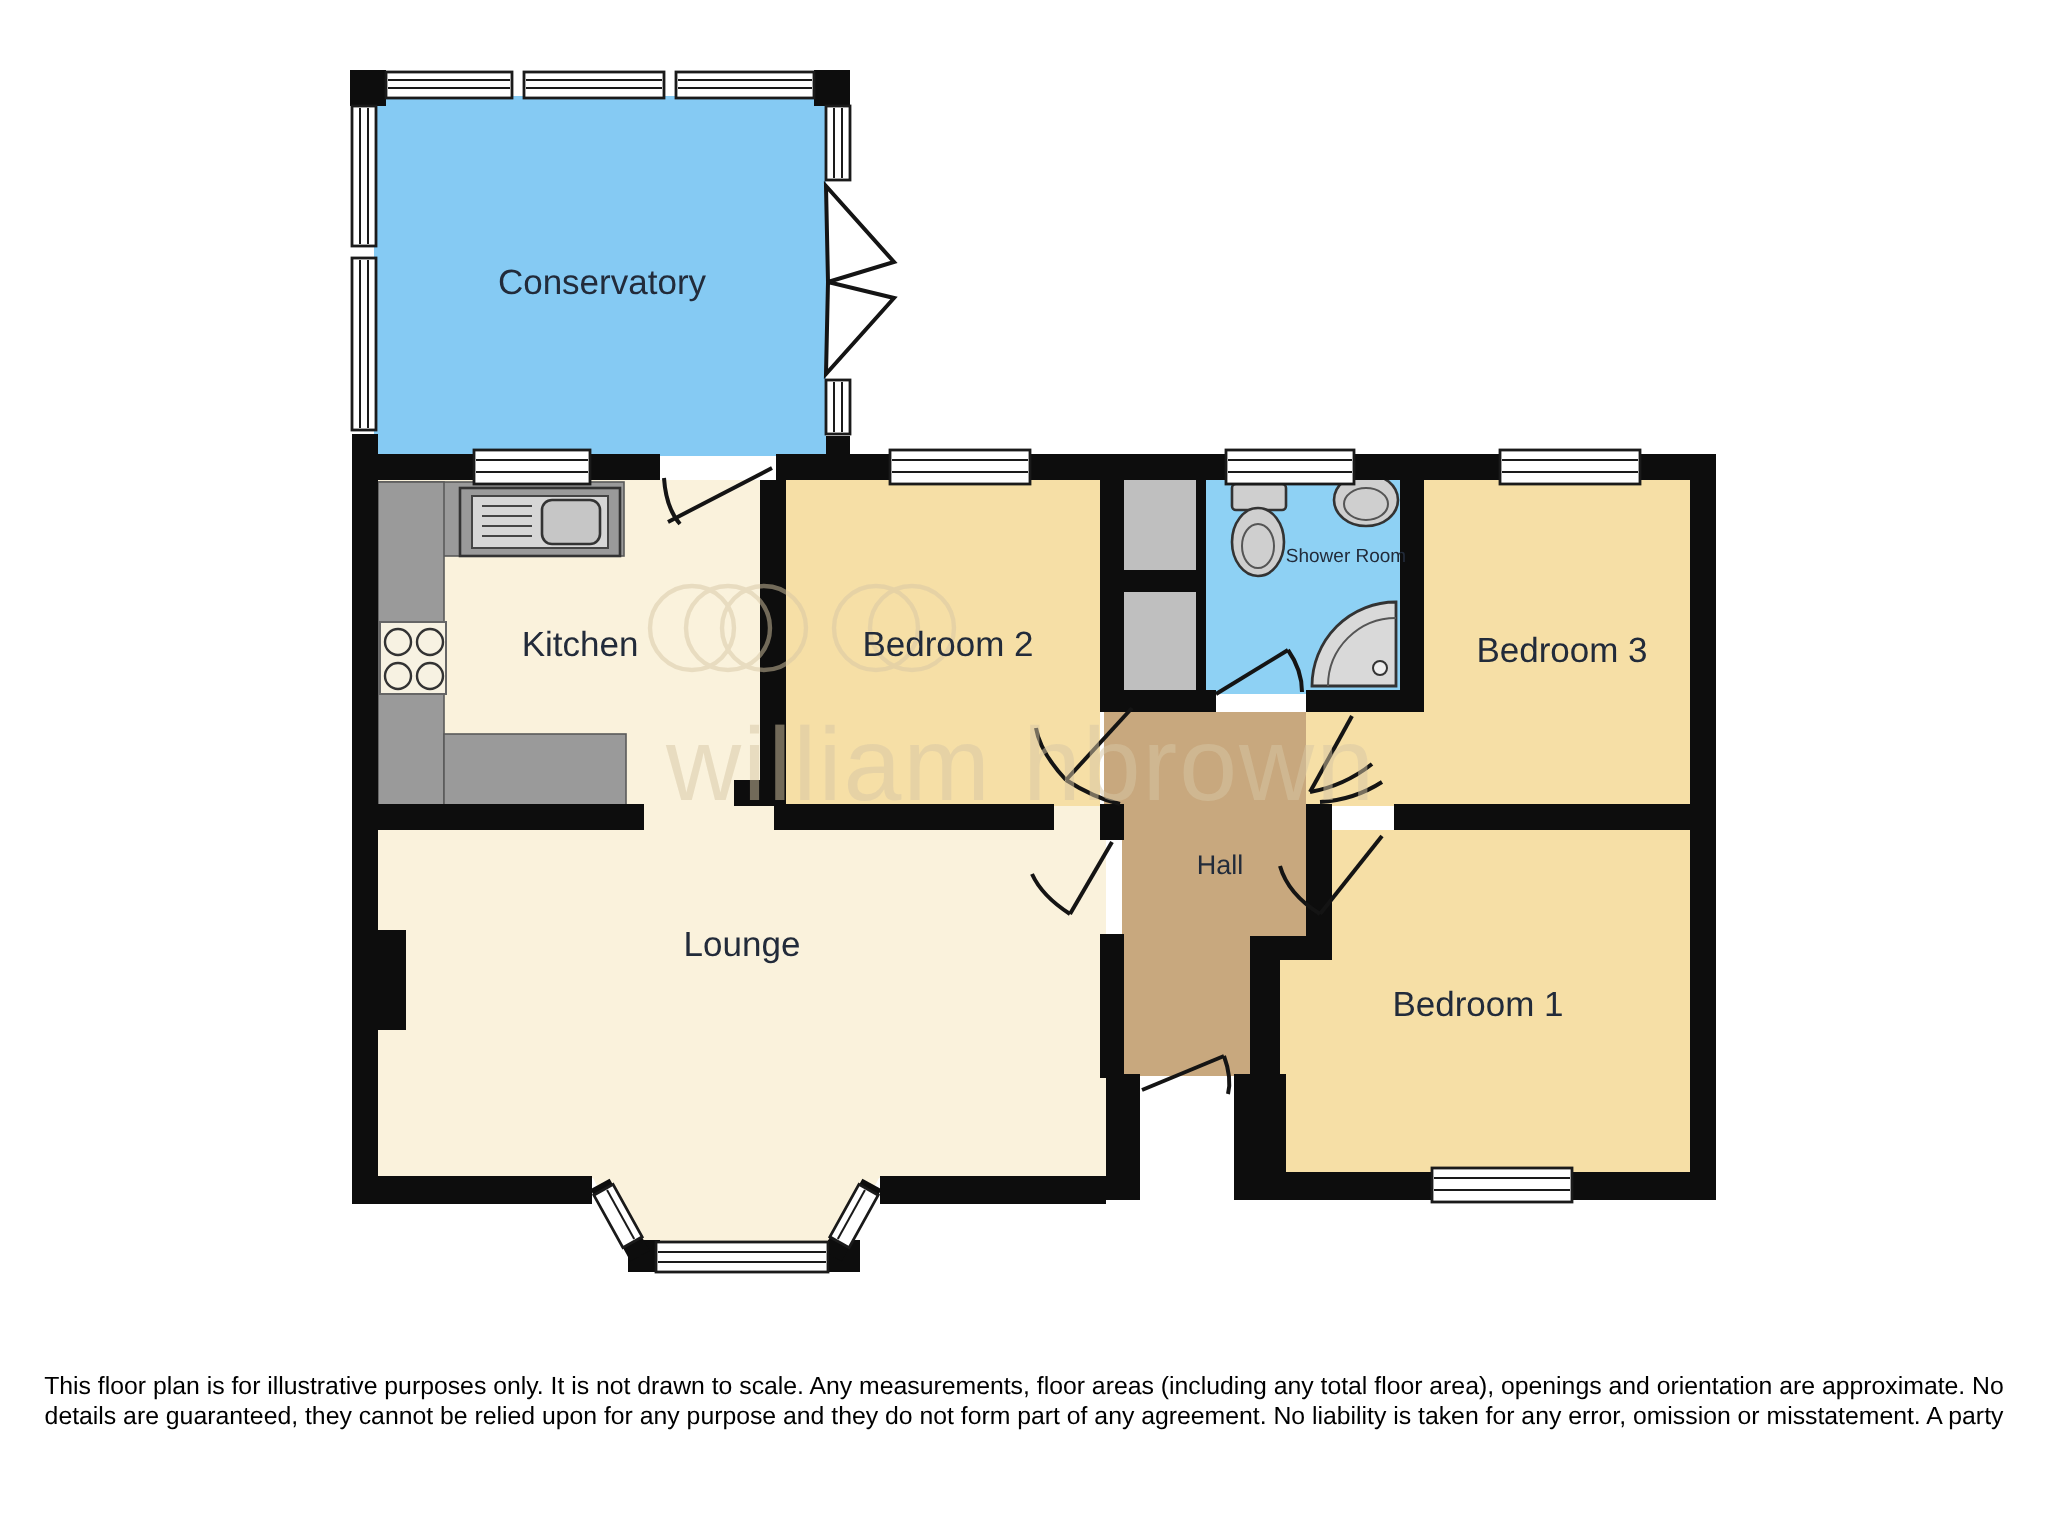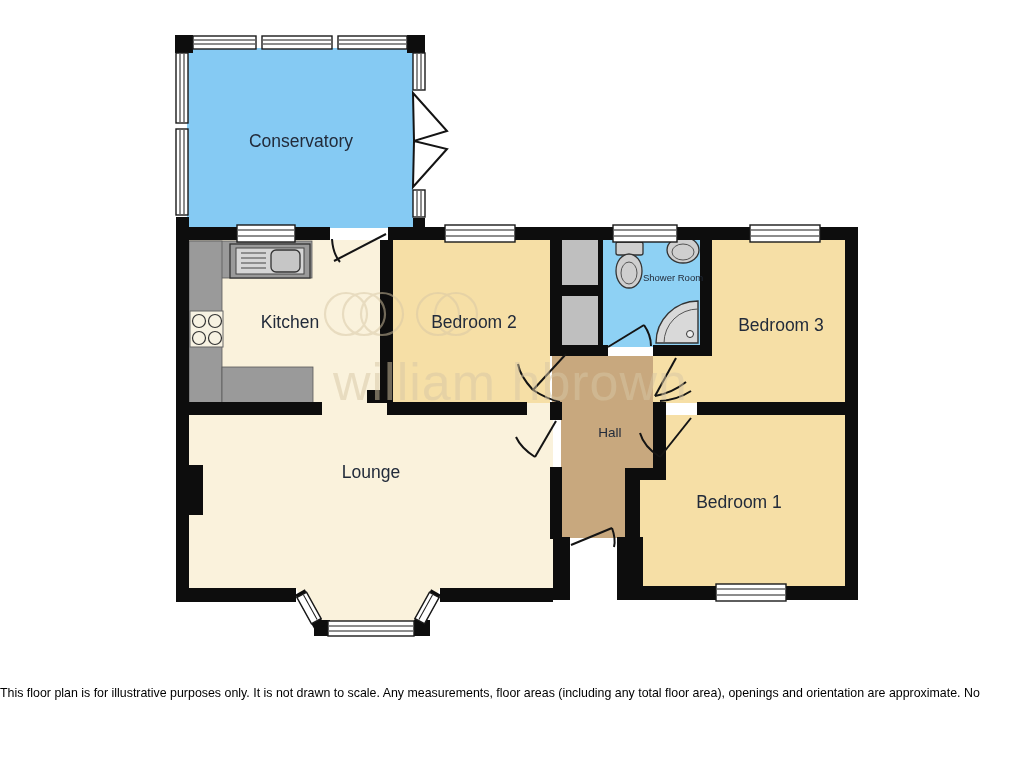--- a/index.html
+++ b/index.html
@@ -5,21 +5,21 @@
   html,body{margin:0;padding:0;background:#fff;}
   #stage{position:relative;width:1024px;height:768px;background:#fff;overflow:hidden;
          font-family:"Liberation Sans",sans-serif;}
   #plan-svg{position:absolute;left:0;top:0;}
   svg text{font-family:"Liberation Sans",sans-serif;}
   .room-label{font-size:17.5px;}
   .hall-label{font-size:13.5px;}
   .shower-label{font-size:9.5px;}
   .wm{opacity:0.5;}
   .wm-text{font-size:52px;letter-spacing:1px;}
-  #disclaimer{position:absolute;left:0;top:686px;width:1024px;text-align:left;
+  #disclaimer{position:absolute;left:0;top:686px;width:1024px;text-align:center;
               font-size:12.4px;line-height:15.2px;color:#000;}
   .win{fill:#ffffff;stroke:#1a1a1a;stroke-width:1.4;}
   .winline{stroke:#1a1a1a;stroke-width:1;}
   .door{stroke:#141414;stroke-width:2;fill:none;}
   .door-leafpoly{stroke:#141414;stroke-width:2;fill:#ffffff;}
   .fixture{fill:#cfcfcf;stroke:#333;stroke-width:1.3;}
   .fixline{stroke:#444;stroke-width:1;fill:none;}
 </style>
 </head>
 <body>
@@ -248,14 +248,15 @@
     <text x="673" y="281" class="shower-label" fill="#222b3a">Shower Room</text>
     <text x="781" y="331" class="room-label" fill="#222b3a">Bedroom 3</text>
     <text x="371" y="478" class="room-label" fill="#222b3a">Lounge</text>
     <text x="610" y="437" class="hall-label" fill="#222b3a">Hall</text>
     <text x="739" y="508" class="room-label" fill="#222b3a">Bedroom 1</text>
   </g>
 </svg>
 
 <div id="disclaimer">
   <div>This floor plan is for illustrative purposes only. It is not drawn to scale. Any measurements, floor areas (including any total floor area), openings and orientation are approximate. No</div>
+  <div>details are guaranteed, they cannot be relied upon for any purpose and they do not form part of any agreement. No liability is taken for any error, omission or misstatement. A party</div>
 </div>
 </div>
 
 </body></html>

